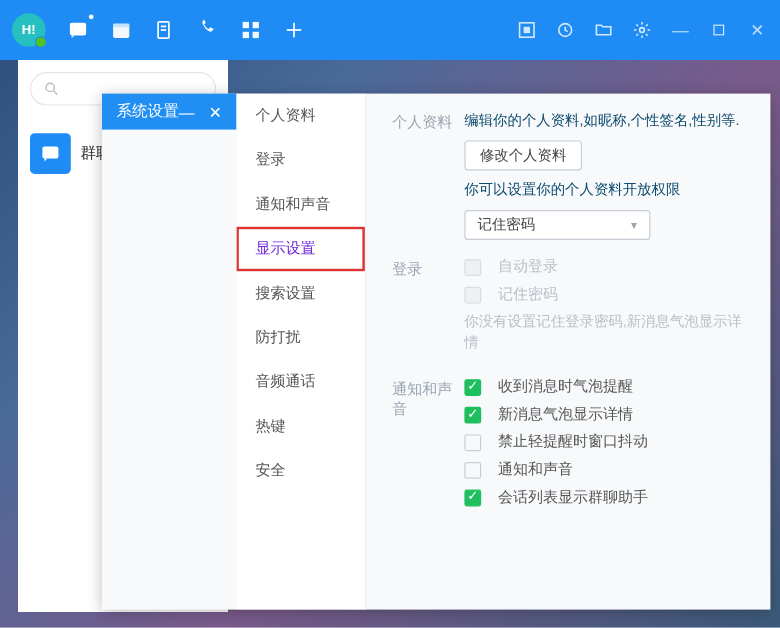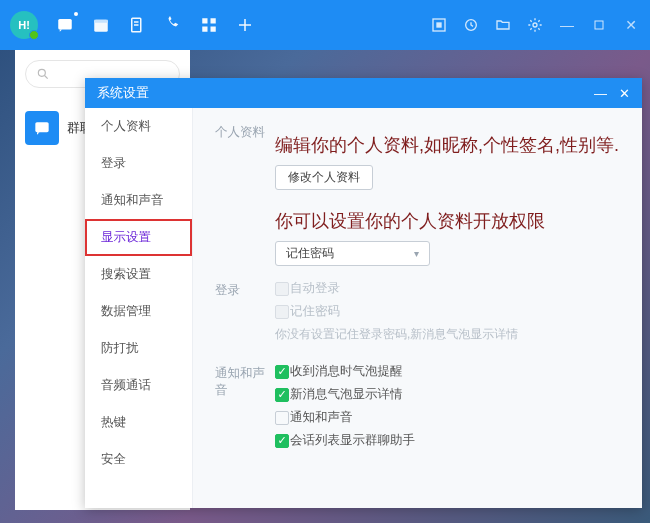--- a/index.html
+++ b/index.html
@@ -12,37 +12,37 @@
 .tb-icon { width:18px; height:18px; display:flex; align-items:center; justify-content:center; fill:#e6f2ff; color:#e6f2ff; opacity:.95; }
 .tb-icon.faded { opacity:.8; }
 .tb-icon.active { opacity:1; position:relative; }
 .tb-icon.active::after { content:""; position:absolute; width:4px; height:4px; border-radius:50%; background:#fff; top:-4px; right:-4px; }
 .main-panel { position:absolute; top:50px; left:15px; width:175px; height:460px; background:#fff; border-radius:0; padding:10px; }
 .search-box { width:155px; height:28px; border:1px solid #e5e5e5; border-radius:14px; display:flex; align-items:center; padding:0 10px; color:#bbb; margin-bottom:15px; }
 .contact-row { display:flex; align-items:center; gap:8px; padding:8px 0; }
 .contact-avatar { width:34px; height:34px; border-radius:4px; background:#1e8cf4; display:flex; align-items:center; justify-content:center; }
 .contact-avatar svg { fill:#fff; }
 .contact-label { font-size:13px; color:#333; }
-.dialog { position:absolute; top:78px; left:85px; width:557px; height:430px; background:#f7f9fb; box-shadow:0 2px 12px rgba(0,0,0,.25); display:flex; flex-direction:column; }
+.dialog { position:absolute; top:78px; left:85px; width:557px; height:430px; background:#f7f9fb; box-shadow:0 2px 12px rgba(0,0,0,.25); display:flex; flex-direction:row; }
 .dialog-title { height:30px; background:#208ef3; color:#fff; display:flex; align-items:center; padding:0 12px; font-size:13px; }
 .dialog-title-controls { margin-left:auto; display:flex; gap:12px; }
 .dialog-title-controls span { cursor:pointer; font-size:13px; }
 .dialog-body { flex:1; display:flex; overflow:hidden; }
 .sidebar { width:108px; background:#fff; border-right:1px solid #eceff3; display:flex; flex-direction:column; }
 .side-item { padding:10px 16px; font-size:12.5px; color:#555; cursor:pointer; }
 .side-item.highlighted { border:2px solid #d33; color:#6d28d9; padding:8px 14px; }
 .content { flex:1; padding:14px 20px 14px 22px; overflow-y:auto; font-size:12.5px; color:#333; }
 .sect-label { width:60px; color:#9aa5b1; font-size:12.5px; padding-top:2px; }
 .row { display:flex; margin-bottom:14px; }
 .row-body { flex:1; }
-.desc { color:#7f1d1d; margin-bottom:8px; font-size:18px;margin-top:11px; }
+.desc { color:#0c4a6e; margin-bottom:8px; font-size:12px; }
 .btn { display:inline-block; border:1px solid #c7ced6; background:#fff; border-radius:3px; padding:3px 12px; font-size:12px; color:#444; cursor:pointer; }
 .select { display:inline-flex; align-items:center; justify-content:space-between; border:1px solid #c7ced6; background:#fff; border-radius:3px; padding:3px 10px; font-size:12px; color:#444; width:155px; cursor:pointer; }
 .select .caret { color:#9aa5b1; font-size:10px; }
-.chk { display:flex; align-items:center; gap:1px; margin-bottom:6px; font-size:12.5px; color:#555; }
+.chk { display:flex; align-items:center; gap:14px; margin-bottom:6px; font-size:12.5px; color:#555; }
 .chk .box { width:14px; height:14px; border:1px solid #c7ced6; border-radius:2px; display:flex; align-items:center; justify-content:center; font-size:11px; line-height:1; color:#fff; }
 .chk.checked .box { background:#1fbf5f; border-color:#1fbf5f; }
 .chk.disabled { color:#b8c0c9; }
 .chk.disabled .box { background:#eef1f4; border-color:#d8dde3; }
 .note { color:#b8c0c9; font-size:12px; margin:2px 0 6px 0; }
 .spacer { height:8px; }
 </style>
 </head>
 <body>
 
@@ -148,21 +148,20 @@
       <span>✕</span>
     </div>
   </div>
   <div class="dialog-body">
     <div class="sidebar">
       <div class="side-item">个人资料</div>
       <div class="side-item">登录</div>
       <div class="side-item">通知和声音</div>
       <div class="side-item highlighted">显示设置</div>
       <div class="side-item">搜索设置</div>
-      <div class="side-item">数据管理</div>
       <div class="side-item">防打扰</div>
       <div class="side-item">音频通话</div>
       <div class="side-item">热键</div>
       <div class="side-item">安全</div>
 
     </div>
     <div class="content">
 
       <div class="row">
         <div class="sect-label">个人资料</div>
@@ -199,20 +198,24 @@
           <label class="chk checked">
               <span class="box">✓</span>
               <span>收到消息时气泡提醒</span>
             </label>
           <label class="chk checked">
               <span class="box">✓</span>
               <span>新消息气泡显示详情</span>
             </label>
           <label class="chk">
               <span class="box"></span>
+              <span>禁止轻提醒时窗口抖动</span>
+            </label>
+          <label class="chk">
+              <span class="box"></span>
               <span>通知和声音</span>
             </label>
           <label class="chk checked">
               <span class="box">✓</span>
               <span>会话列表显示群聊助手</span>
             </label>
         </div>
       </div>
     </div>
   </div>

